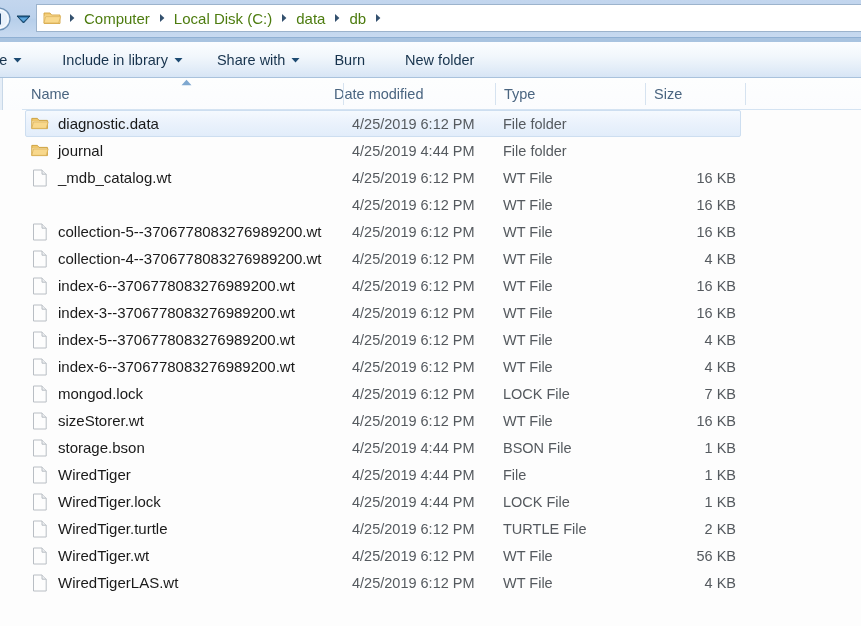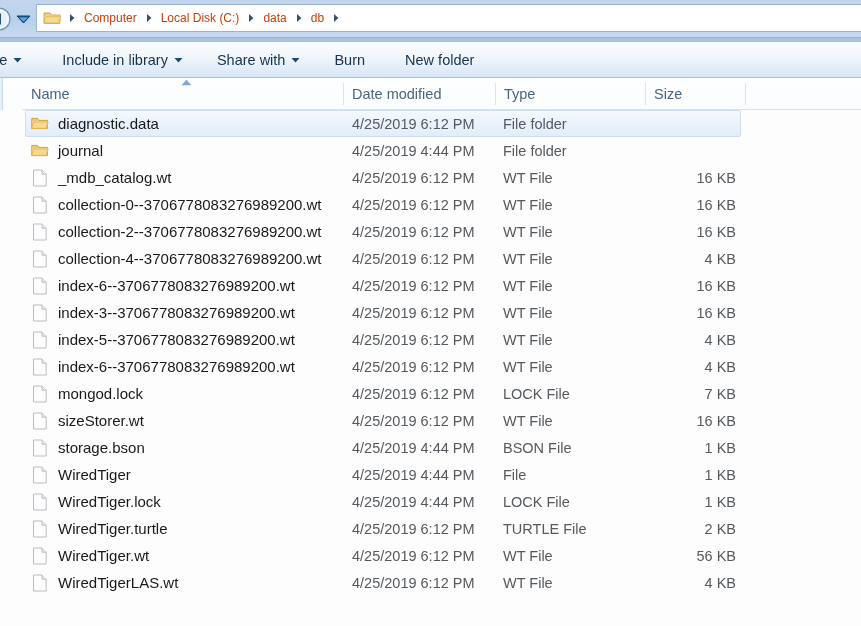--- a/index.html
+++ b/index.html
@@ -55,22 +55,22 @@
     align-items: center;
     padding-left: 6px;
     overflow: hidden;
   }
   .addr-folder-icon {
     width: 19px; height: 16px;
     flex: 0 0 auto;
     margin-right: 2px;
   }
   .crumb {
-    font-size: 12px;
-    color: #c2410c;
+    font-size: 15px;
+    color: #4d7c0f;
     padding: 1px 4px;
     white-space: nowrap;
     cursor: default;
   }
   .crumb-sep {
     flex: 0 0 auto;
     width: 16px;
     display: flex;
     align-items: center;
     justify-content: center;
@@ -354,21 +354,21 @@
 
   <div class="sort-indicator" style="left:180px;">
     <svg width="13" height="7" viewBox="0 0 13 7">
         <path d="M6.5 0.8 L11.5 6.2 L1.5 6.2 Z" fill="#7fa8d0"></path>
       </svg>
   </div>
 
   <div class="col-cell" style="left:22px; width:321px;">
     <span>Name</span>
   </div>
-  <div class="col-cell" style="left:343px; width:152px;">
+  <div class="col-cell" style="left:325px; width:152px;">
     <span>Date modified</span>
   </div>
   <div class="col-cell" style="left:495px; width:150px;">
     <span>Type</span>
   </div>
   <div class="col-cell" style="left:645px; width:100px;">
     <span>Size</span>
   </div>
 
   <div class="col-divider" style="left:343px;"></div>
@@ -418,42 +418,33 @@
               <path d="M10 1 L10 5.2 L14.2 5.2" fill="#eceef0" stroke="#b9bec4" stroke-width="1" stroke-linejoin="round"></path>
             </svg>
           </span>
           <span class="name-text">_mdb_catalog.wt</span>
         </div>
         <div class="cell cell-date">4/25/2019 6:12 PM</div>
         <div class="cell cell-type">WT File</div>
         <div class="cell cell-size">16 KB</div>
       </div>
       <div class="row">
-        <div class="cell cell-name">
-          <span class="cell-icon">
-            <svg width="16" height="18" viewBox="0 0 16 18">
-              <path d="M1.5 1 L10 1 L14.2 5.2 L14.2 17 L1.5 17 Z" fill="#fdfdfd" stroke="#b9bec4" stroke-width="1" stroke-linejoin="round"></path>
-              <path d="M10 1 L10 5.2 L14.2 5.2" fill="#eceef0" stroke="#b9bec4" stroke-width="1" stroke-linejoin="round"></path>
-            </svg>
-          </span>
-          <span class="name-text">collection-0--3706778083276989200.wt</span>
-        </div>
         <div class="cell cell-date">4/25/2019 6:12 PM</div>
         <div class="cell cell-type">WT File</div>
         <div class="cell cell-size">16 KB</div>
       </div>
       <div class="row">
         <div class="cell cell-name">
           <span class="cell-icon">
             <svg width="16" height="18" viewBox="0 0 16 18">
               <path d="M1.5 1 L10 1 L14.2 5.2 L14.2 17 L1.5 17 Z" fill="#fdfdfd" stroke="#b9bec4" stroke-width="1" stroke-linejoin="round"></path>
               <path d="M10 1 L10 5.2 L14.2 5.2" fill="#eceef0" stroke="#b9bec4" stroke-width="1" stroke-linejoin="round"></path>
             </svg>
           </span>
-          <span class="name-text">collection-2--3706778083276989200.wt</span>
+          <span class="name-text">collection-5--3706778083276989200.wt</span>
         </div>
         <div class="cell cell-date">4/25/2019 6:12 PM</div>
         <div class="cell cell-type">WT File</div>
         <div class="cell cell-size">16 KB</div>
       </div>
       <div class="row">
         <div class="cell cell-name">
           <span class="cell-icon">
             <svg width="16" height="18" viewBox="0 0 16 18">
               <path d="M1.5 1 L10 1 L14.2 5.2 L14.2 17 L1.5 17 Z" fill="#fdfdfd" stroke="#b9bec4" stroke-width="1" stroke-linejoin="round"></path>

